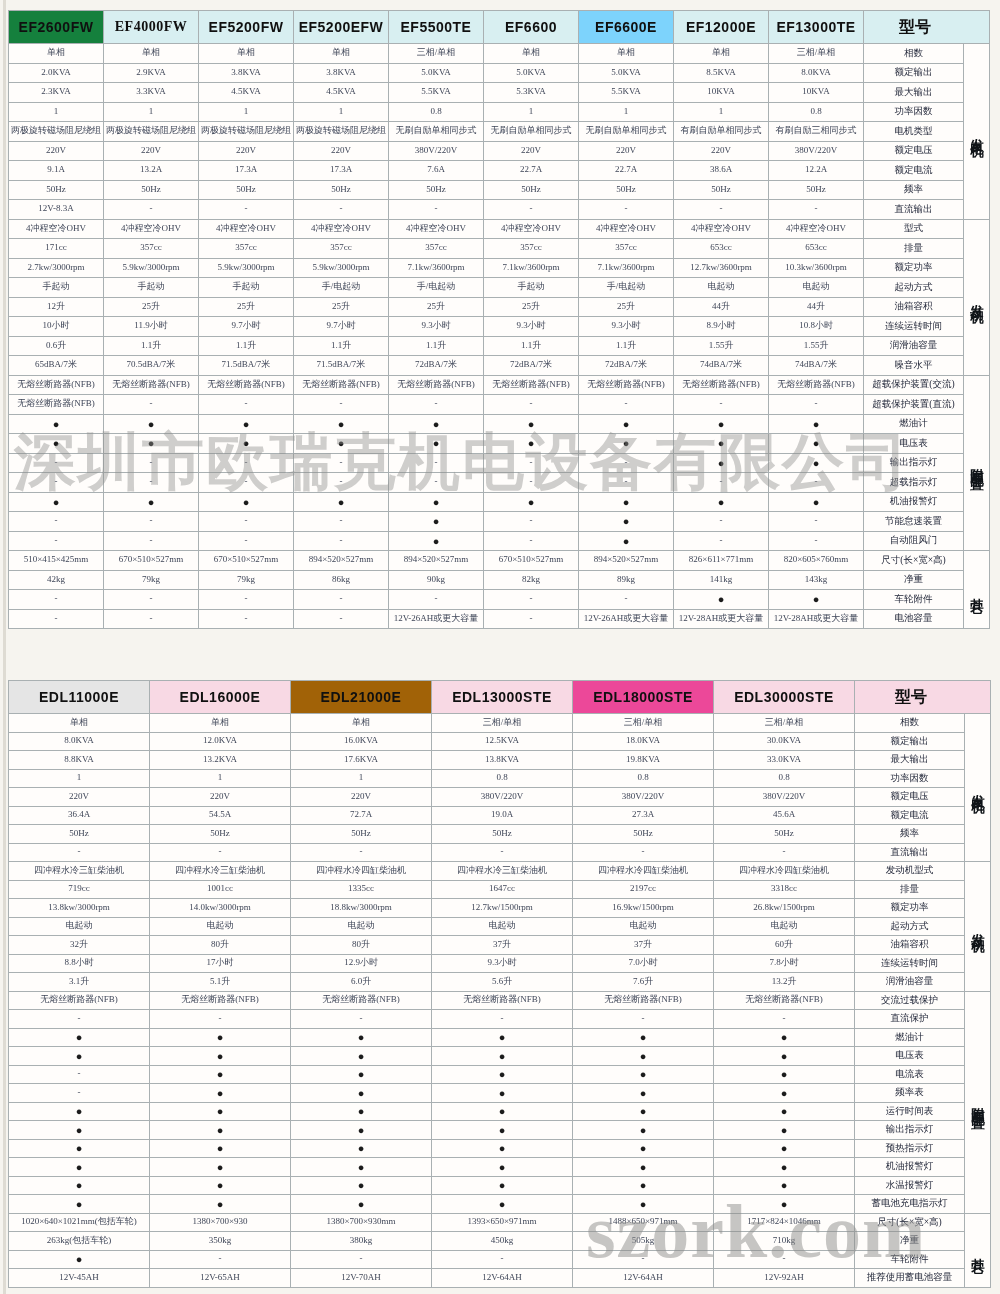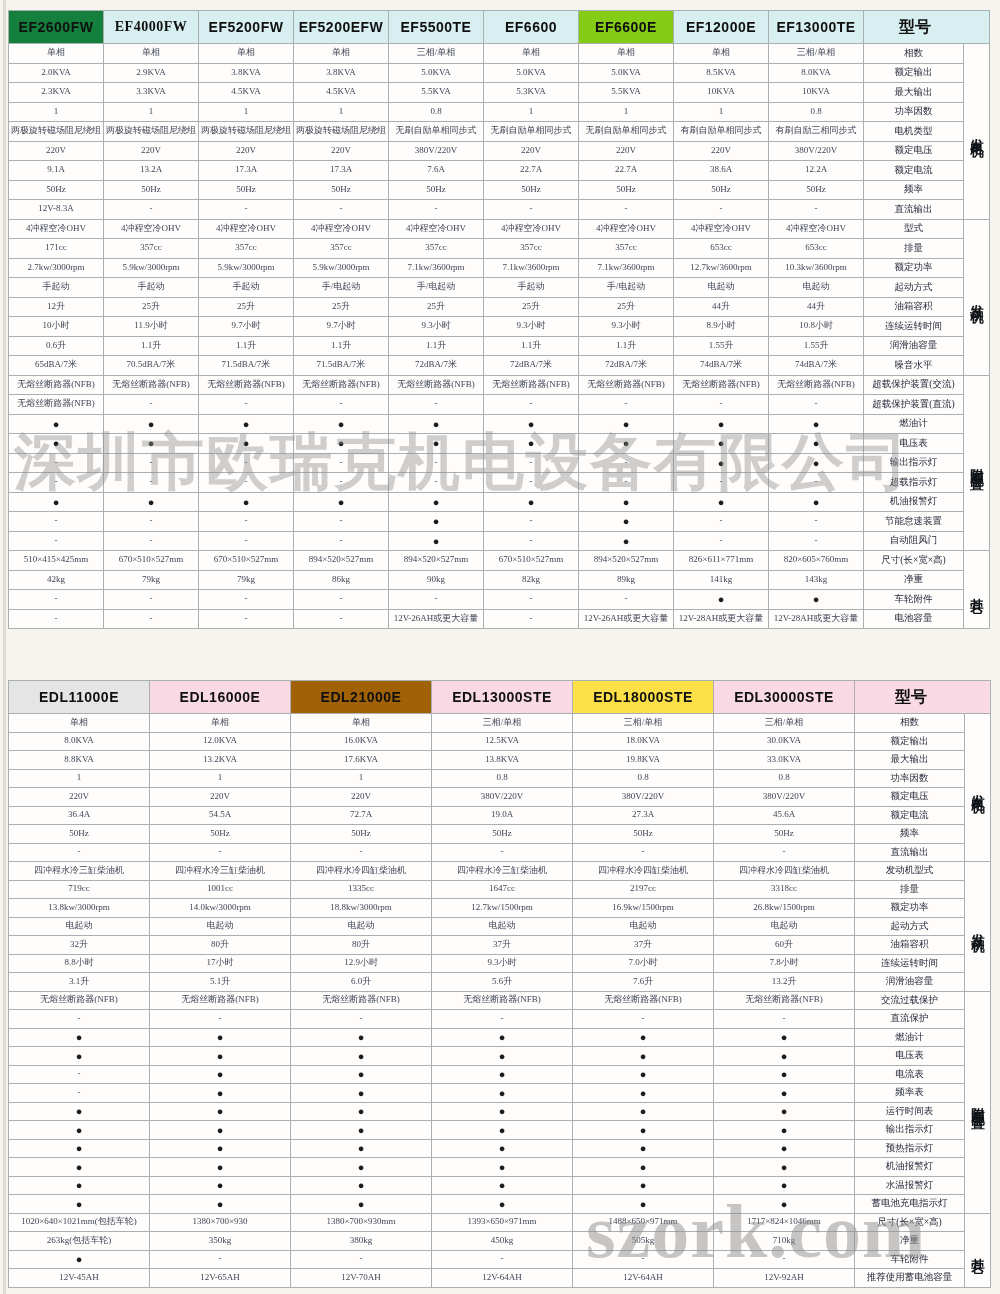--- a/index.html
+++ b/index.html
@@ -75,21 +75,21 @@
         <col style="width: 26px;">
       </colgroup>
       <thead>
         <tr>
           <th class="model" style="background: #15803d;">EF2600FW</th>
           <th class="model" style="background: rgb(216, 239, 241); font-family: Liberation Serif, serif;">EF4000FW</th>
           <th class="model" style="background: rgb(216, 239, 241);">EF5200FW</th>
           <th class="model" style="background: rgb(216, 239, 241);">EF5200EFW</th>
           <th class="model" style="background: rgb(216, 239, 241);">EF5500TE</th>
           <th class="model" style="background: rgb(216, 239, 241);">EF6600</th>
-          <th class="model" style="background: #84cc16;">EF6600E</th>
+          <th class="model" style="background: #7dd3fc;">EF6600E</th>
           <th class="model" style="background: rgb(216, 239, 241);">EF12000E</th>
           <th class="model" style="background: rgb(216, 239, 241);">EF13000TE</th>
           <th class="modelcol" colspan="2" style="background: rgb(216, 239, 241);">型号</th>
         </tr>
       </thead>
       <tbody>
         <tr>
           <td class="val">单相</td>
           <td class="val">单相</td>
           <td class="val">单相</td>
@@ -465,21 +465,21 @@
         <col style="width: 141px;">
         <col style="width: 110px;">
         <col style="width: 26px;">
       </colgroup>
       <thead>
         <tr>
           <th class="model" style="background: #e5e5e5;">EDL11000E</th>
           <th class="model" style="background: rgb(248, 217, 228);">EDL16000E</th>
           <th class="model" style="background: #a16207; margin-left: 36px;">EDL21000E</th>
           <th class="model" style="background: rgb(248, 217, 228);">EDL13000STE</th>
-          <th class="model" style="background: #fde047;">EDL18000STE</th>
+          <th class="model" style="background: #ec4899;">EDL18000STE</th>
           <th class="model" style="background: rgb(248, 217, 228);">EDL30000STE</th>
           <th class="modelcol" colspan="2" style="background: rgb(248, 217, 228);">型号</th>
         </tr>
       </thead>
       <tbody>
         <tr>
           <td class="val">单相</td>
           <td class="val">单相</td>
           <td class="val">单相</td>
           <td class="val">三相/单相</td>

